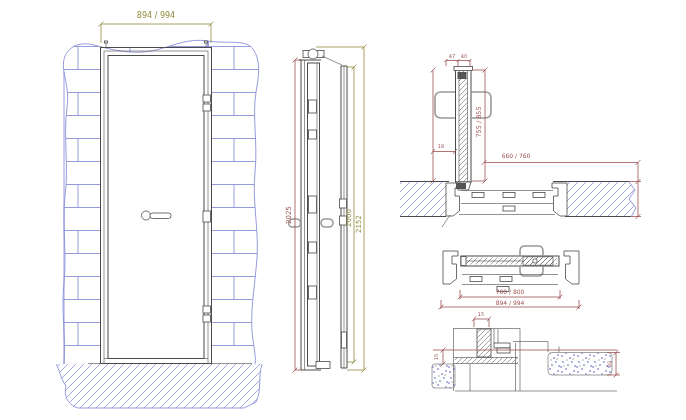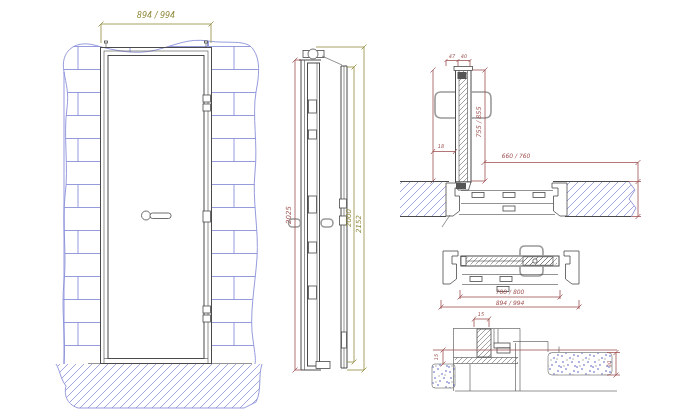--- a/index.html
+++ b/index.html
@@ -1,16 +1,16 @@
 <!DOCTYPE html>
 <html style="--line: #4a4a4a; --wall: #8a90d8; --dim-olive: #8f8a3a; --dim-red: #a05252; --handle: #9a9a9a; --concrete: #4a56c0; --bg: #ffffff;"><head>
 <meta charset="utf-8">
 <style>
   html,body{margin:0;padding:0;background:var(--bg,#fff);}
-  .canvas{width:686px;height:420px;overflow:hidden;background:var(--bg,#fff);font-style:italic;}
+  .canvas{width:686px;height:420px;overflow:hidden;background:var(--bg,#fff);}
   text{font-family:"DejaVu Sans","Liberation Sans",sans-serif;}
   .ln{stroke:var(--line);fill:none;stroke-width:1;}
   .thin{stroke-width:.6;}
   .lnf{stroke:var(--line);fill:#fff;stroke-width:.8;}
   .dk{fill:#555;stroke:none;}
   .wl{stroke:var(--wall);fill:none;stroke-width:.9;}
   .gray{stroke:var(--handle);fill:none;stroke-width:1.6;}
   .dimO{stroke:var(--dim-olive);fill:none;stroke-width:.8;}
   .dimR{stroke:var(--dim-red);fill:none;stroke-width:.8;}
   .tO{fill:var(--dim-olive);stroke:none;}

